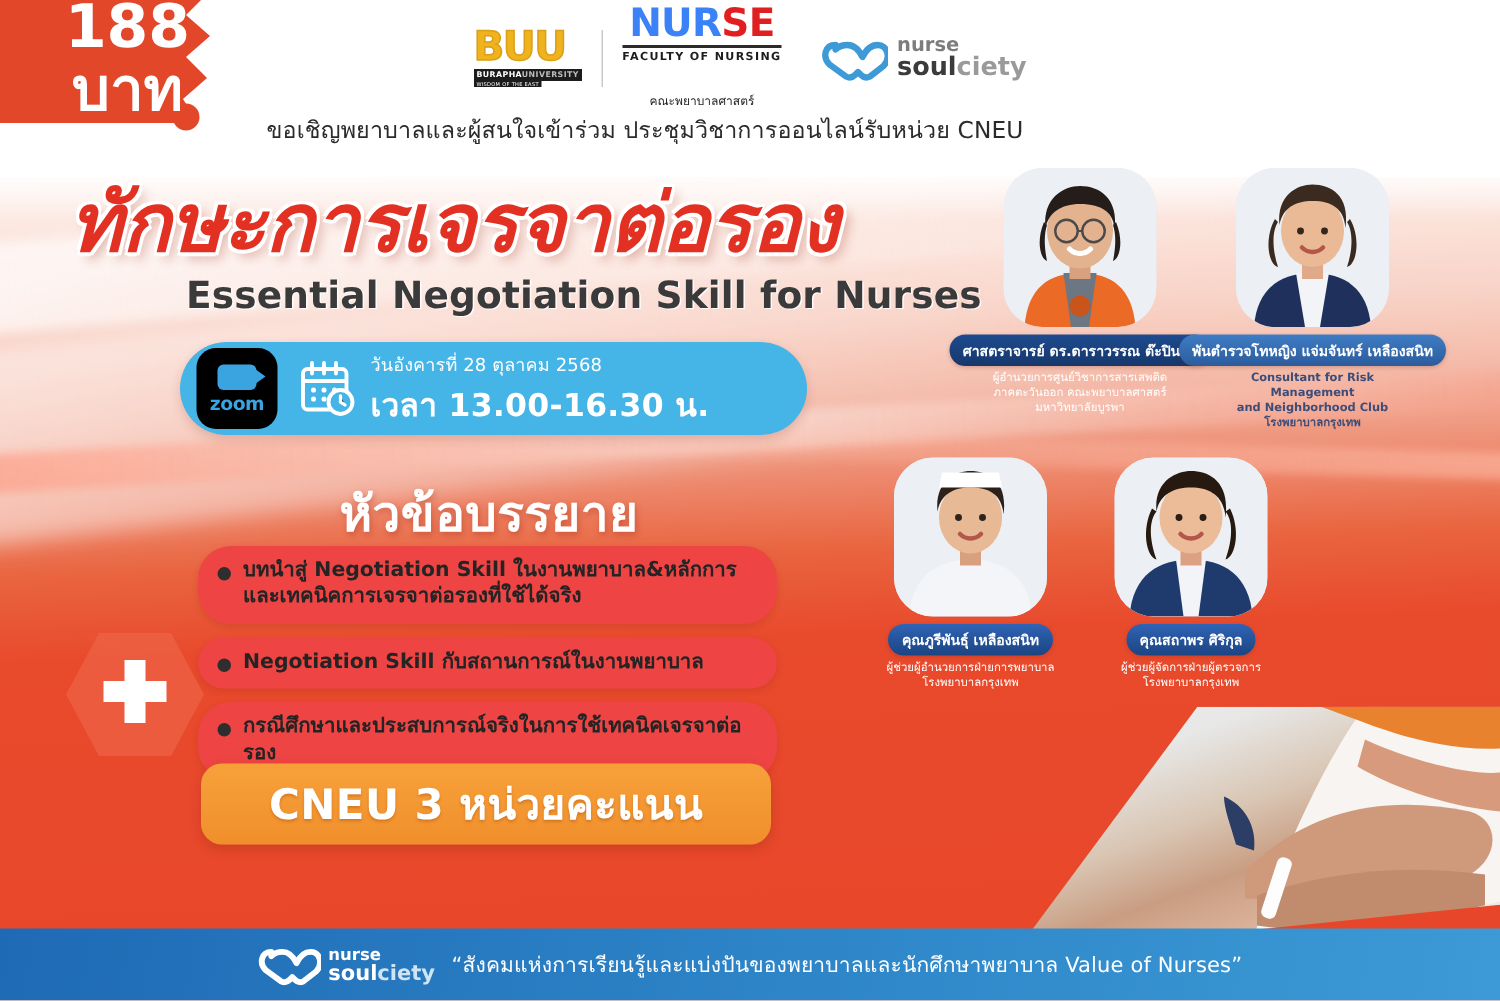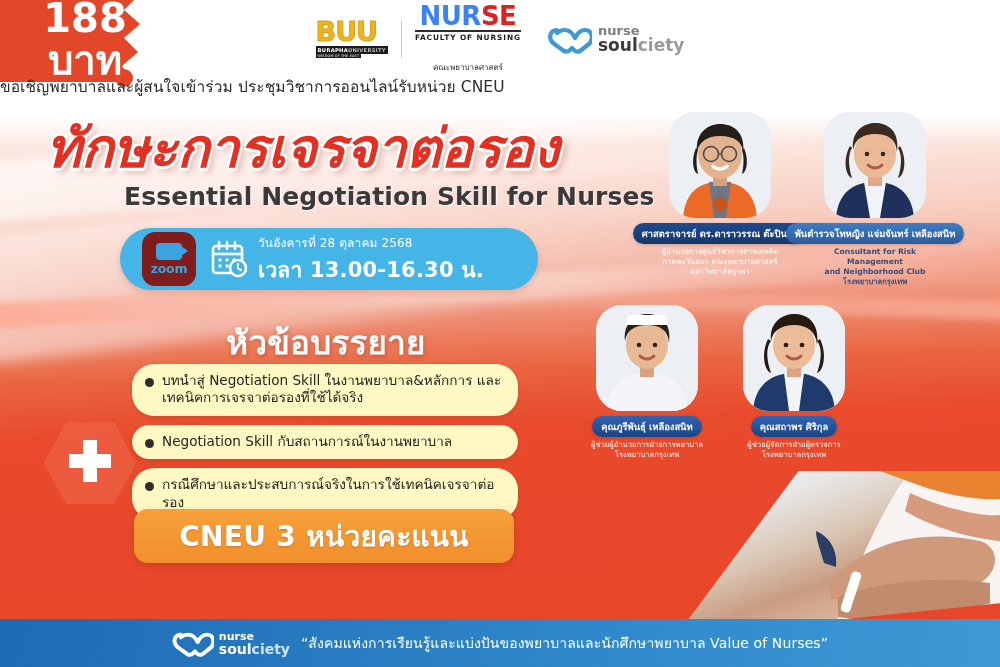--- a/index.html
+++ b/index.html
@@ -55,60 +55,60 @@
   .nurse-line { width:100%; height:1.6px; background:#2b2b2b; margin:1.5px 0; }
   .nurse-en { font-size:7.4px; font-weight:bold; letter-spacing:.9px; color:#1d1d1d; }
   .nurse-th { font-size:8px; color:#1d1d1d; margin-top:19px; }
   .soul { display:flex; align-items:center; gap:6px; }
   .soul-txt { line-height:1; }
   .soul-1 { font-size:13px; font-weight:bold; color:#7d7d7d; }
   .soul-2 { font-size:17px; font-weight:bold; }
   .soul-2 b { color:#3b3b3b; } .soul-2 i { font-style:normal; color:#9a9a9a; }
 
   
-  .invite { position:absolute; top:74px; width:860px; 
+  .invite { position:absolute; top:74px; width:860px; text-align:center;
     font-size:15.5px; color:#2b2b2b; letter-spacing:.1px; }
 
   
   .title-th { position:absolute; left:46px; top:122px; width:600px;
     font-size:54px; font-weight:bold; font-style:italic; color:#e23122;
     letter-spacing:-.5px; line-height:1;
     text-shadow:2px 2px 0 #fff, -2px -2px 0 #fff, 2px -2px 0 #fff, -2px 2px 0 #fff,
                 0 3px 0 #fff, 4px 5px 7px rgba(160,40,20,.3); }
   .title-en { position:absolute; left:124px; top:182px; width:560px;
     font-size:25px; font-weight:bold; color:#3a3a3a; letter-spacing:.1px;
     text-shadow:1px 1px 0 rgba(255,255,255,.85); }
 
   
   .datebar { position:absolute; left:120px; top:228px; width:418px; height:62px;
     background:#45b4e6; border-radius:31px; display:flex; align-items:center;
     box-shadow:0 3px 7px rgba(120,40,20,.18); }
-  .zoomlogo { width:54px; height:54px; margin-left:22px; background:#7f1d1d;
+  .zoomlogo { width:54px; height:54px; margin-left:11px; background:#000000;
     border-radius:13px; display:flex; flex-direction:column; align-items:center;
     justify-content:center; gap:1px; flex:0 0 auto; }
   .zoom-cam { width:26px; height:17px; border-radius:4px; background:#3aa4e0; position:relative; }
   .zoom-cam:after { content:""; position:absolute; right:-6px; top:3px;
     border-top:5px solid transparent; border-bottom:5px solid transparent;
     border-left:7px solid #3aa4e0; }
   .zoom-word { font-size:12.5px; font-weight:bold; color:#3aa4e0; letter-spacing:-.3px; }
   .cal-icon { width:40px; height:40px; margin-left:14px; flex:0 0 auto; }
   .date-txt { margin-left:8px; color:#fff; }
   .date-l1 { font-size:12px; letter-spacing:.1px; }
   .date-l2 { font-size:21px; font-weight:bold; letter-spacing:.2px; margin-top:1px; }
 
   
   .topic-head { position:absolute; left:126px; top:316px; width:400px; text-align:center;
     font-size:33px; font-weight:bold; color:#fff; letter-spacing:.3px;
     text-shadow:1px 2px 4px rgba(150,35,15,.35); }
   .hexplus { position:absolute; left:42px; top:418px; width:96px; height:90px; }
   .topics { position:absolute; left:132px; top:364px; width:386px;
     display:flex; flex-direction:column; gap:9px; }
-  .topic { background:#fef9c3; border-radius:22px; padding:8px 13px 9px 13px;
+  .topic { background:#ef4444; border-radius:22px; padding:8px 13px 9px 13px;
     display:flex; align-items:flex-start; gap:8px;
-    box-shadow:0 2px 5px rgba(140,40,20,.2); }
+    box-shadow:0 2px 5px rgba(140,40,20,.2);font-weight:bold; }
   .dot { width:9px; height:9px; border-radius:50%; background:#2e2e2e;
     flex:0 0 auto; margin-top:6px; }
   .topic-txt { font-size:13.6px; color:#242424; line-height:1.28; }
 
   
   .cneu { position:absolute; left:134px; top:509px; width:380px; height:54px;
     border-radius:14px; background:linear-gradient(180deg,#f7a13a,#f08f2c);
     display:flex; align-items:center; justify-content:center;
     box-shadow:0 3px 7px rgba(140,50,15,.3); }
   .cneu span { font-size:28px; font-weight:bold; color:#fff; letter-spacing:.3px;

